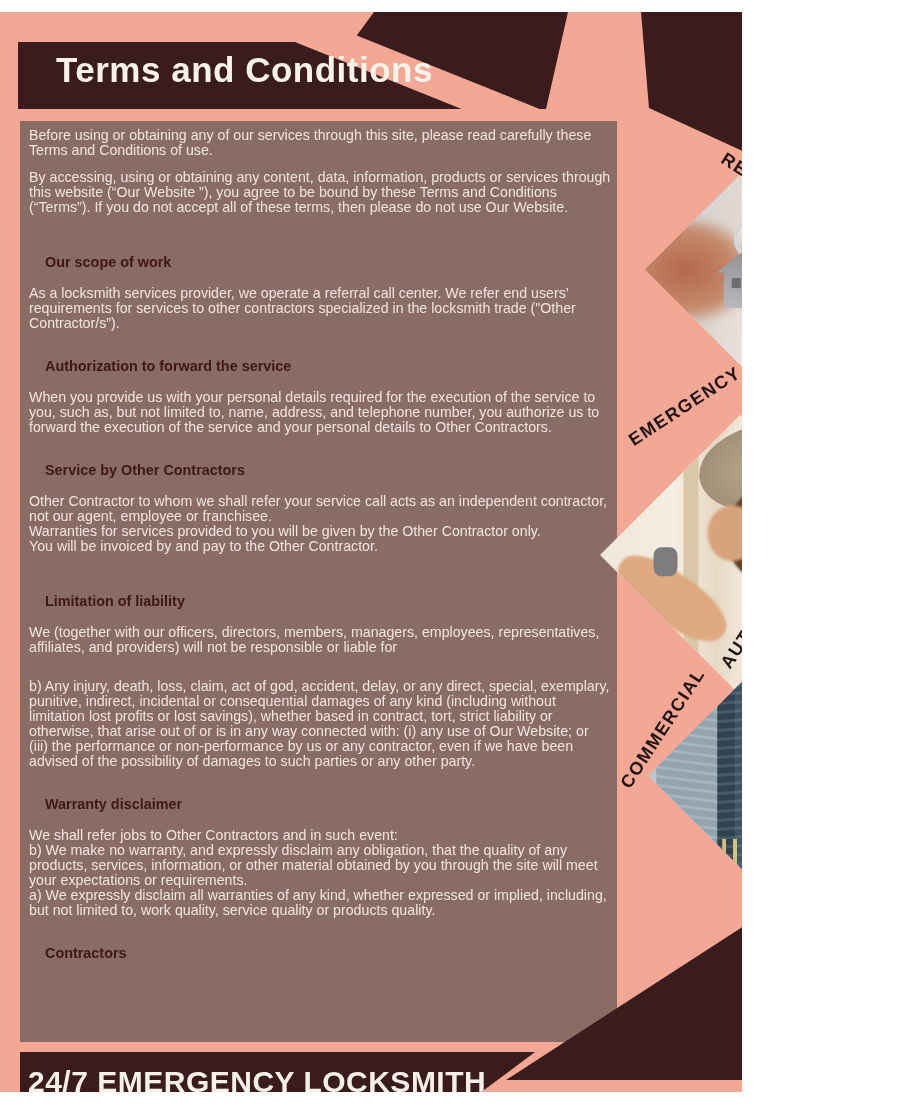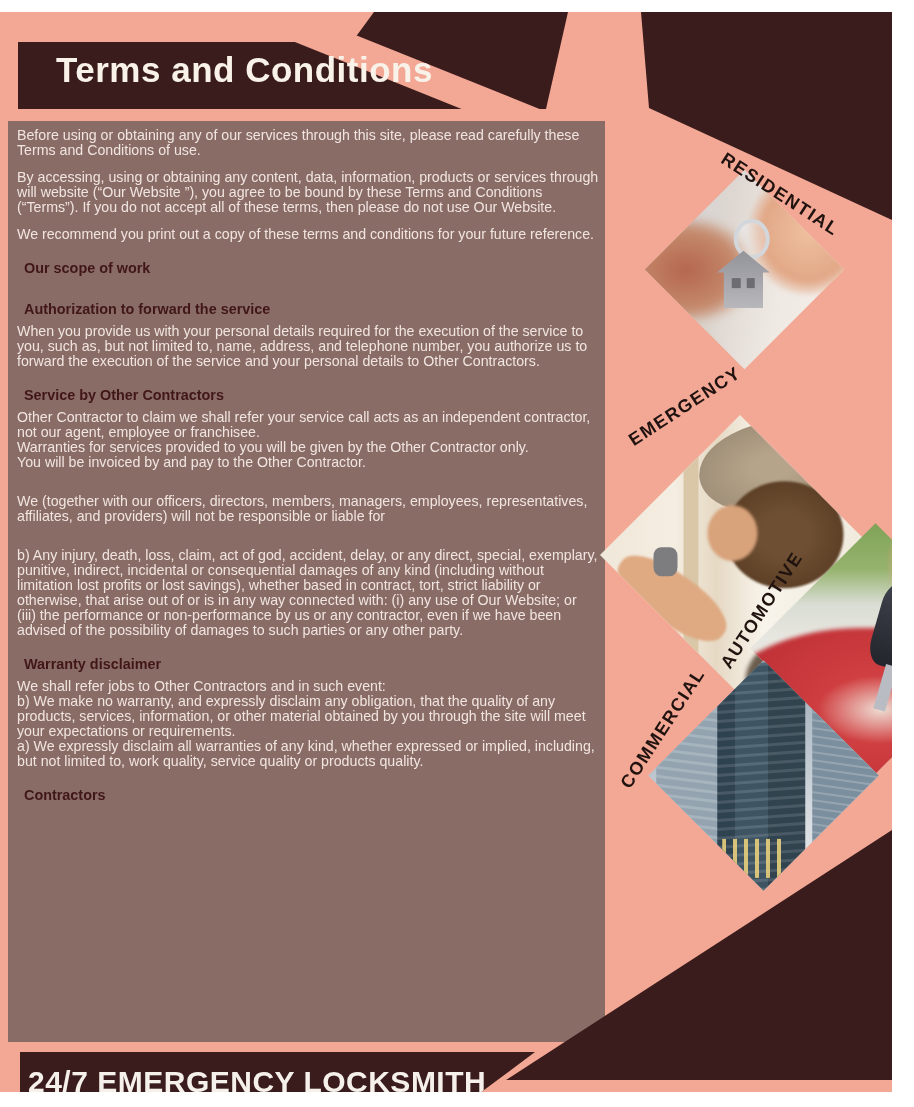--- a/index.html
+++ b/index.html
@@ -1,31 +1,31 @@
 <!DOCTYPE html>
 <html><head>
 <meta charset="utf-8">
 <style>
   html,body{margin:0;padding:0;background:#ffffff;}
   .page{position:relative;width:914px;height:1107px;background:#ffffff;overflow:hidden;
         font-family:"Liberation Sans", sans-serif;}
-  .canvas{position:absolute;left:0;top:12px;width:892px;height:1080px;background:#f3a795;overflow:hidden;}
+  .canvas{position:absolute;left:0;top:12px;width:742px;height:1080px;background:#f3a795;overflow:hidden;}
 
   
   svg.deco{position:absolute;left:0;top:0;width:892px;height:1080px;pointer-events:none;z-index:3;}
 
   
   .title-text{position:absolute;left:56px;top:38px;z-index:4;color:#f8f2e8;
         font-size:35px;font-weight:700;letter-spacing:.5px;}
 
   
-  .terms-box{position:absolute;left:8px;top:109px;width:597px;height:921px;background:#8a6c66;
+  .terms-box{position:absolute;left:20px;top:109px;width:597px;height:921px;background:#8a6c66;
         z-index:1;box-sizing:border-box;padding:7px 6px 0 9px;}
   .t-para{margin:0;color:#f1e5e1;font-size:14.2px;line-height:15px;}
-  .t-head{margin:7px;color:#401716;font-size:14.4px;line-height:15px;font-weight:700;}
+  .t-head{margin:16px;color:#401716;font-size:14.4px;line-height:15px;font-weight:700;}
   .t-gap{height:12px;}
 
   
   .footer-bar{position:absolute;left:20px;top:1040px;width:550px;height:41px;background:#391c1b;z-index:4;
         clip-path:polygon(0 0,515px 0,460px 100%,0 100%);}
   .footer-text{position:absolute;left:8px;top:13px;color:#f5f0ea;font-size:30px;font-weight:800;letter-spacing:.5px;}
 
   
   .svc{position:absolute;overflow:hidden;transform:rotate(45deg);z-index:2;}
   .ph{position:absolute;left:-25%;top:-25%;width:150%;height:150%;transform:rotate(-45deg);}
@@ -102,35 +102,36 @@
 
       <polygon points="892,830 892,1080 506,1080" fill="#391c1b"></polygon>
     </svg>
 
     <div class="title-text">Terms and Conditions</div>
 
     <div class="terms-box">
       <div>
           <p class="t-para">Before using or obtaining any of our services through this site, please read carefully these Terms and Conditions of use.</p>
           <div class="t-gap"></div>
-          <p class="t-para">By accessing, using or obtaining any content, data, information, products or services through will website (“Our Website ”), you agree to be bound by these Terms and Conditions (“Terms”). If you do not accept all of these terms, then please do not use Our Website.</p>
+          <p class="t-para">By accessing, using or obtaining any content, data, information, products or services through this website (“Our Website ”), you agree to be bound by these Terms and Conditions (“Terms”). If you do not accept all of these terms, then please do not use Our Website.</p>
           <div class="t-gap"></div>
-          <p class="t-para">We recommend you print out a copy of these terms and conditions for your future reference.</p>
           <div class="t-gap"></div>
           <h3 class="t-head">Our scope of work</h3>
+          <p class="t-para">As a locksmith services provider, we operate a referral call center. We refer end users’ requirements for services to other contractors specialized in the locksmith trade ("Other Contractor/s”).</p>
           <div class="t-gap"></div>
           <h3 class="t-head">Authorization to forward the service</h3>
           <p class="t-para">When you provide us with your personal details required for the execution of the service to you, such as, but not limited to, name, address, and telephone number, you authorize us to forward the execution of the service and your personal details to Other Contractors.</p>
           <div class="t-gap"></div>
           <h3 class="t-head">Service by Other Contractors</h3>
-          <p class="t-para">Other Contractor to claim we shall refer your service call acts as an independent contractor, not our agent, employee or franchisee.</p>
+          <p class="t-para">Other Contractor to whom we shall refer your service call acts as an independent contractor, not our agent, employee or franchisee.</p>
           <p class="t-para">Warranties for services provided to you will be given by the Other Contractor only.</p>
           <p class="t-para">You will be invoiced by and pay to the Other Contractor.</p>
           <div class="t-gap"></div>
           <div class="t-gap"></div>
+          <h3 class="t-head">Limitation of liability</h3>
           <p class="t-para">We (together with our officers, directors, members, managers, employees, representatives, affiliates, and providers) will not be responsible or liable for</p>
           <div class="t-gap"></div>
           <div class="t-gap"></div>
           <p class="t-para">b) Any injury, death, loss, claim, act of god, accident, delay, or any direct, special, exemplary, punitive, indirect, incidental or consequential damages of any kind (including without limitation lost profits or lost savings), whether based in contract, tort, strict liability or otherwise, that arise out of or is in any way connected with: (i) any use of Our Website; or (iii) the performance or non-performance by us or any contractor, even if we have been advised of the possibility of damages to such parties or any other party.</p>
           <div class="t-gap"></div>
           <h3 class="t-head">Warranty disclaimer</h3>
           <p class="t-para">We shall refer jobs to Other Contractors and in such event:</p>
           <p class="t-para">b) We make no warranty, and expressly disclaim any obligation, that the quality of any products, services, information, or other material obtained by you through the site will meet your expectations or requirements.</p>
           <p class="t-para">a) We expressly disclaim all warranties of any kind, whether expressed or implied, including, but not limited to, work quality, service quality or products quality.</p>
           <div class="t-gap"></div>

